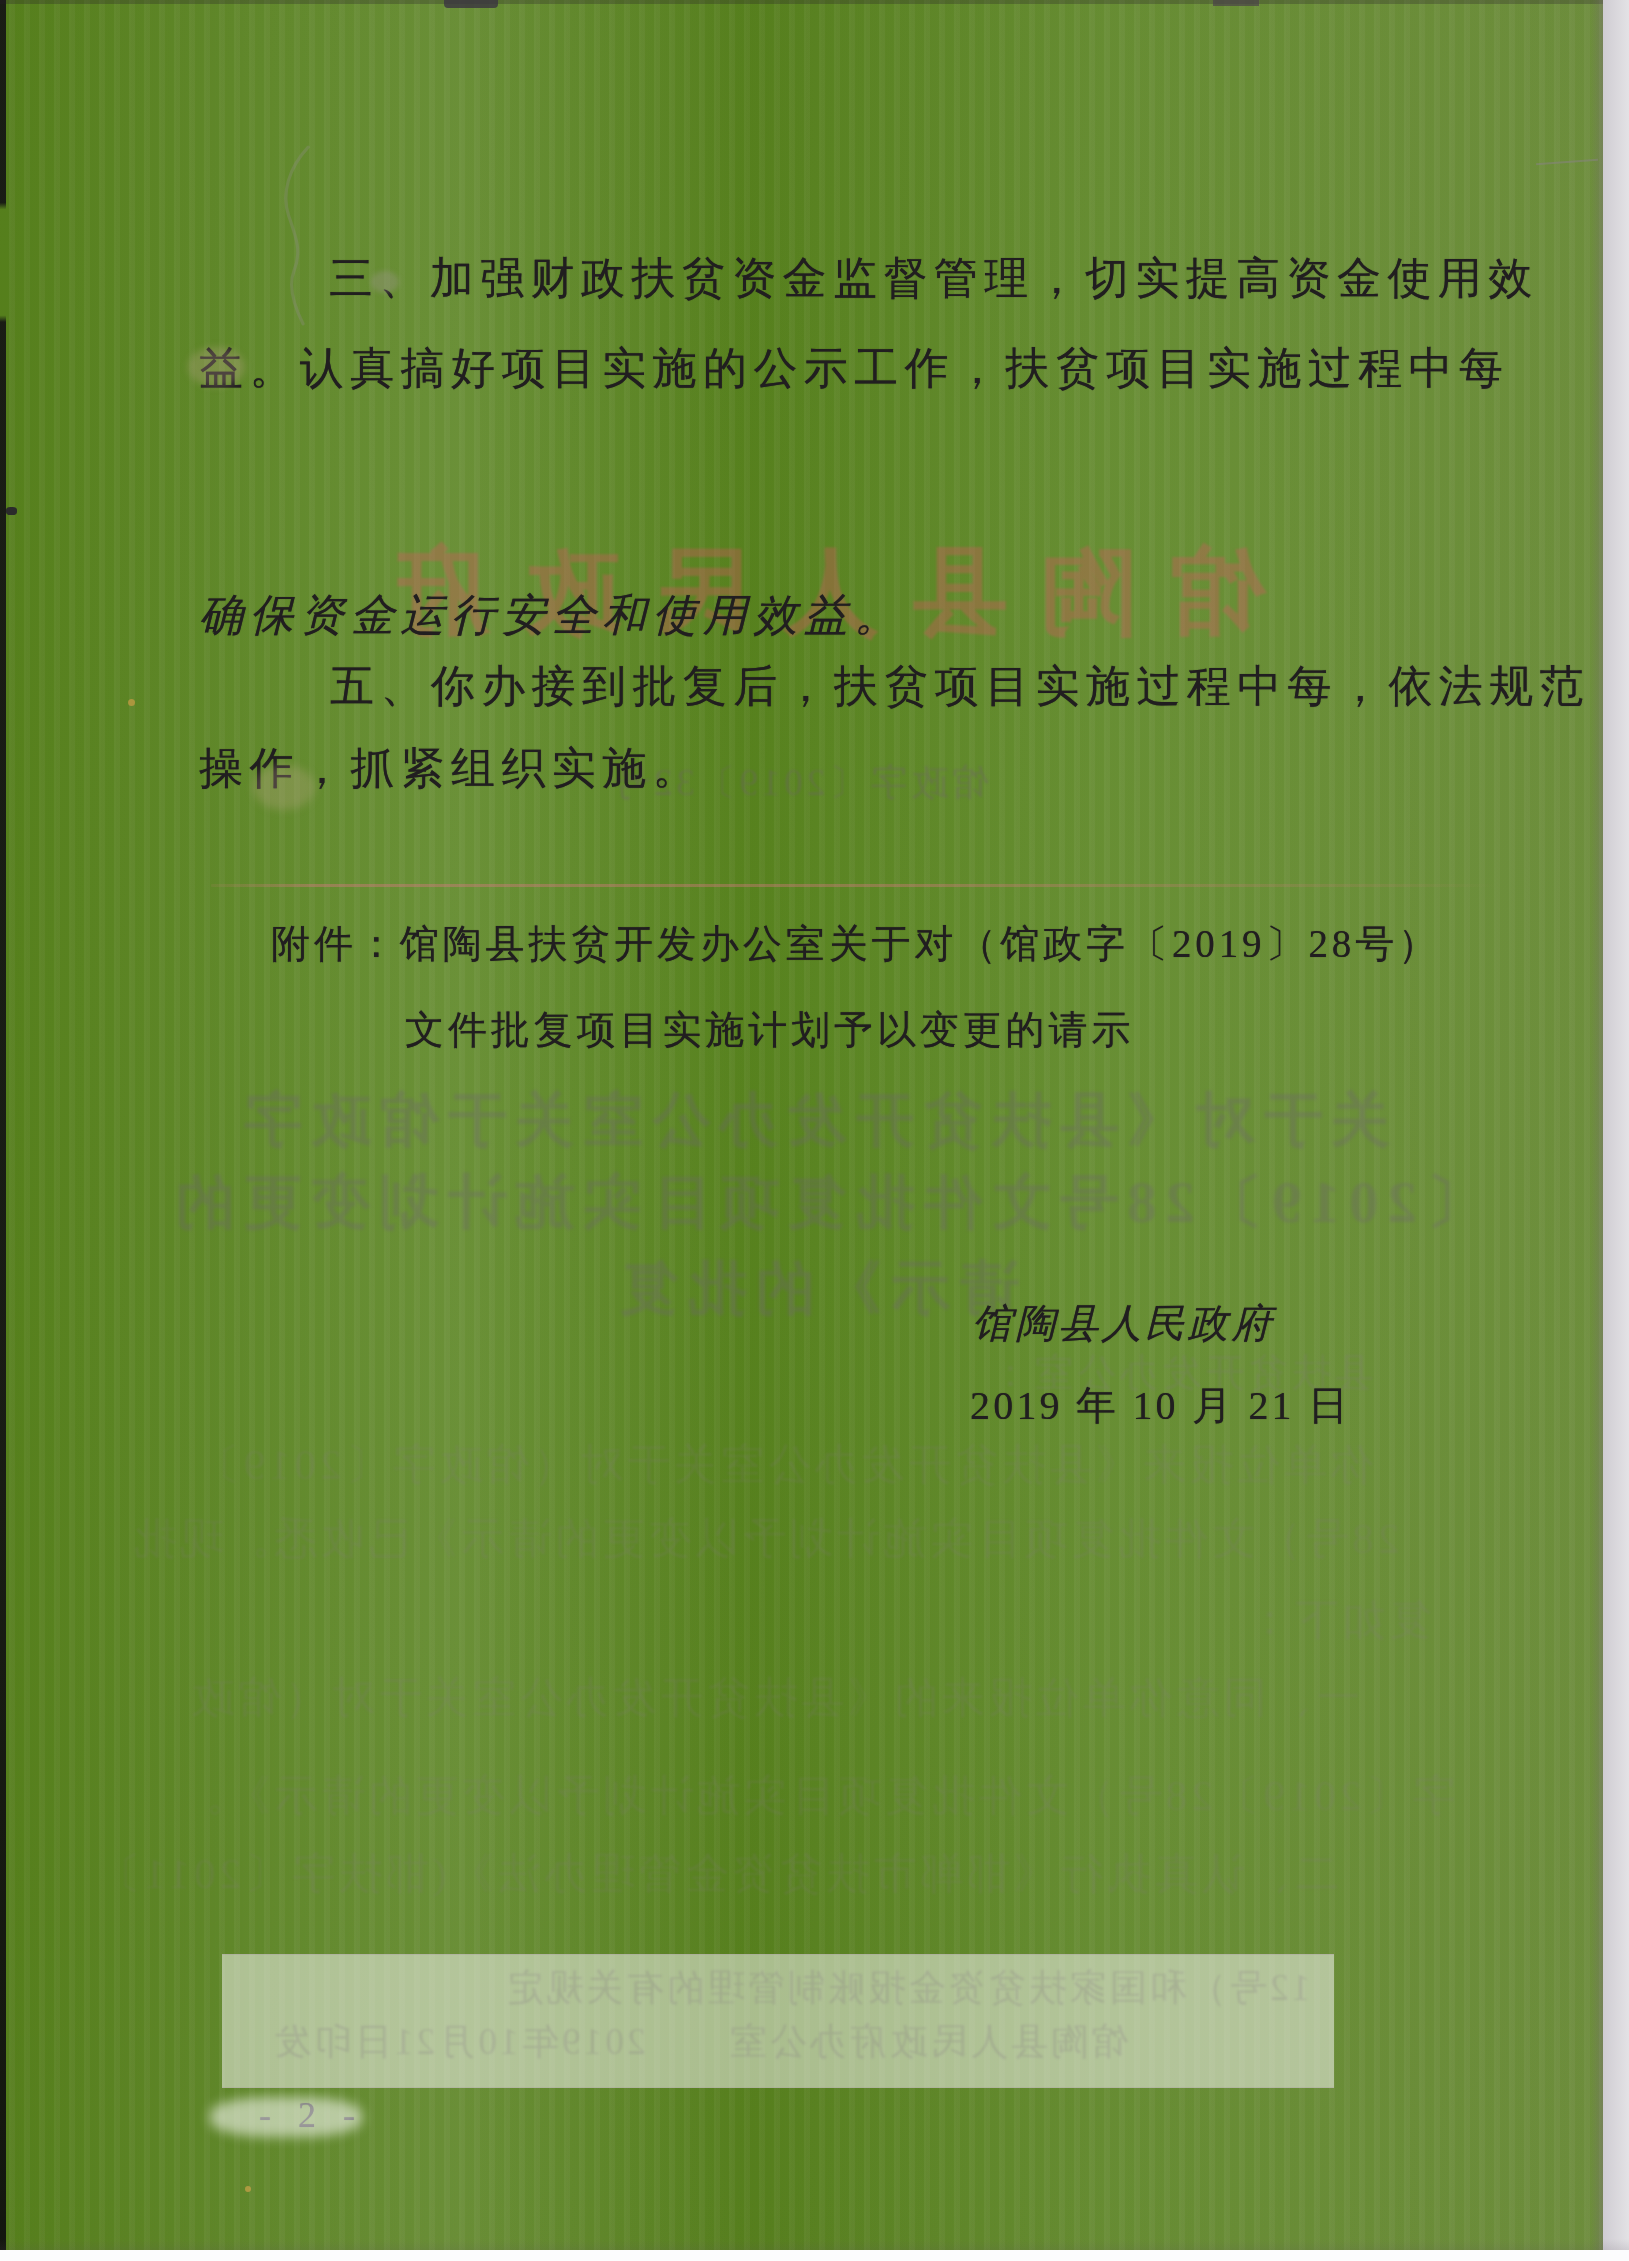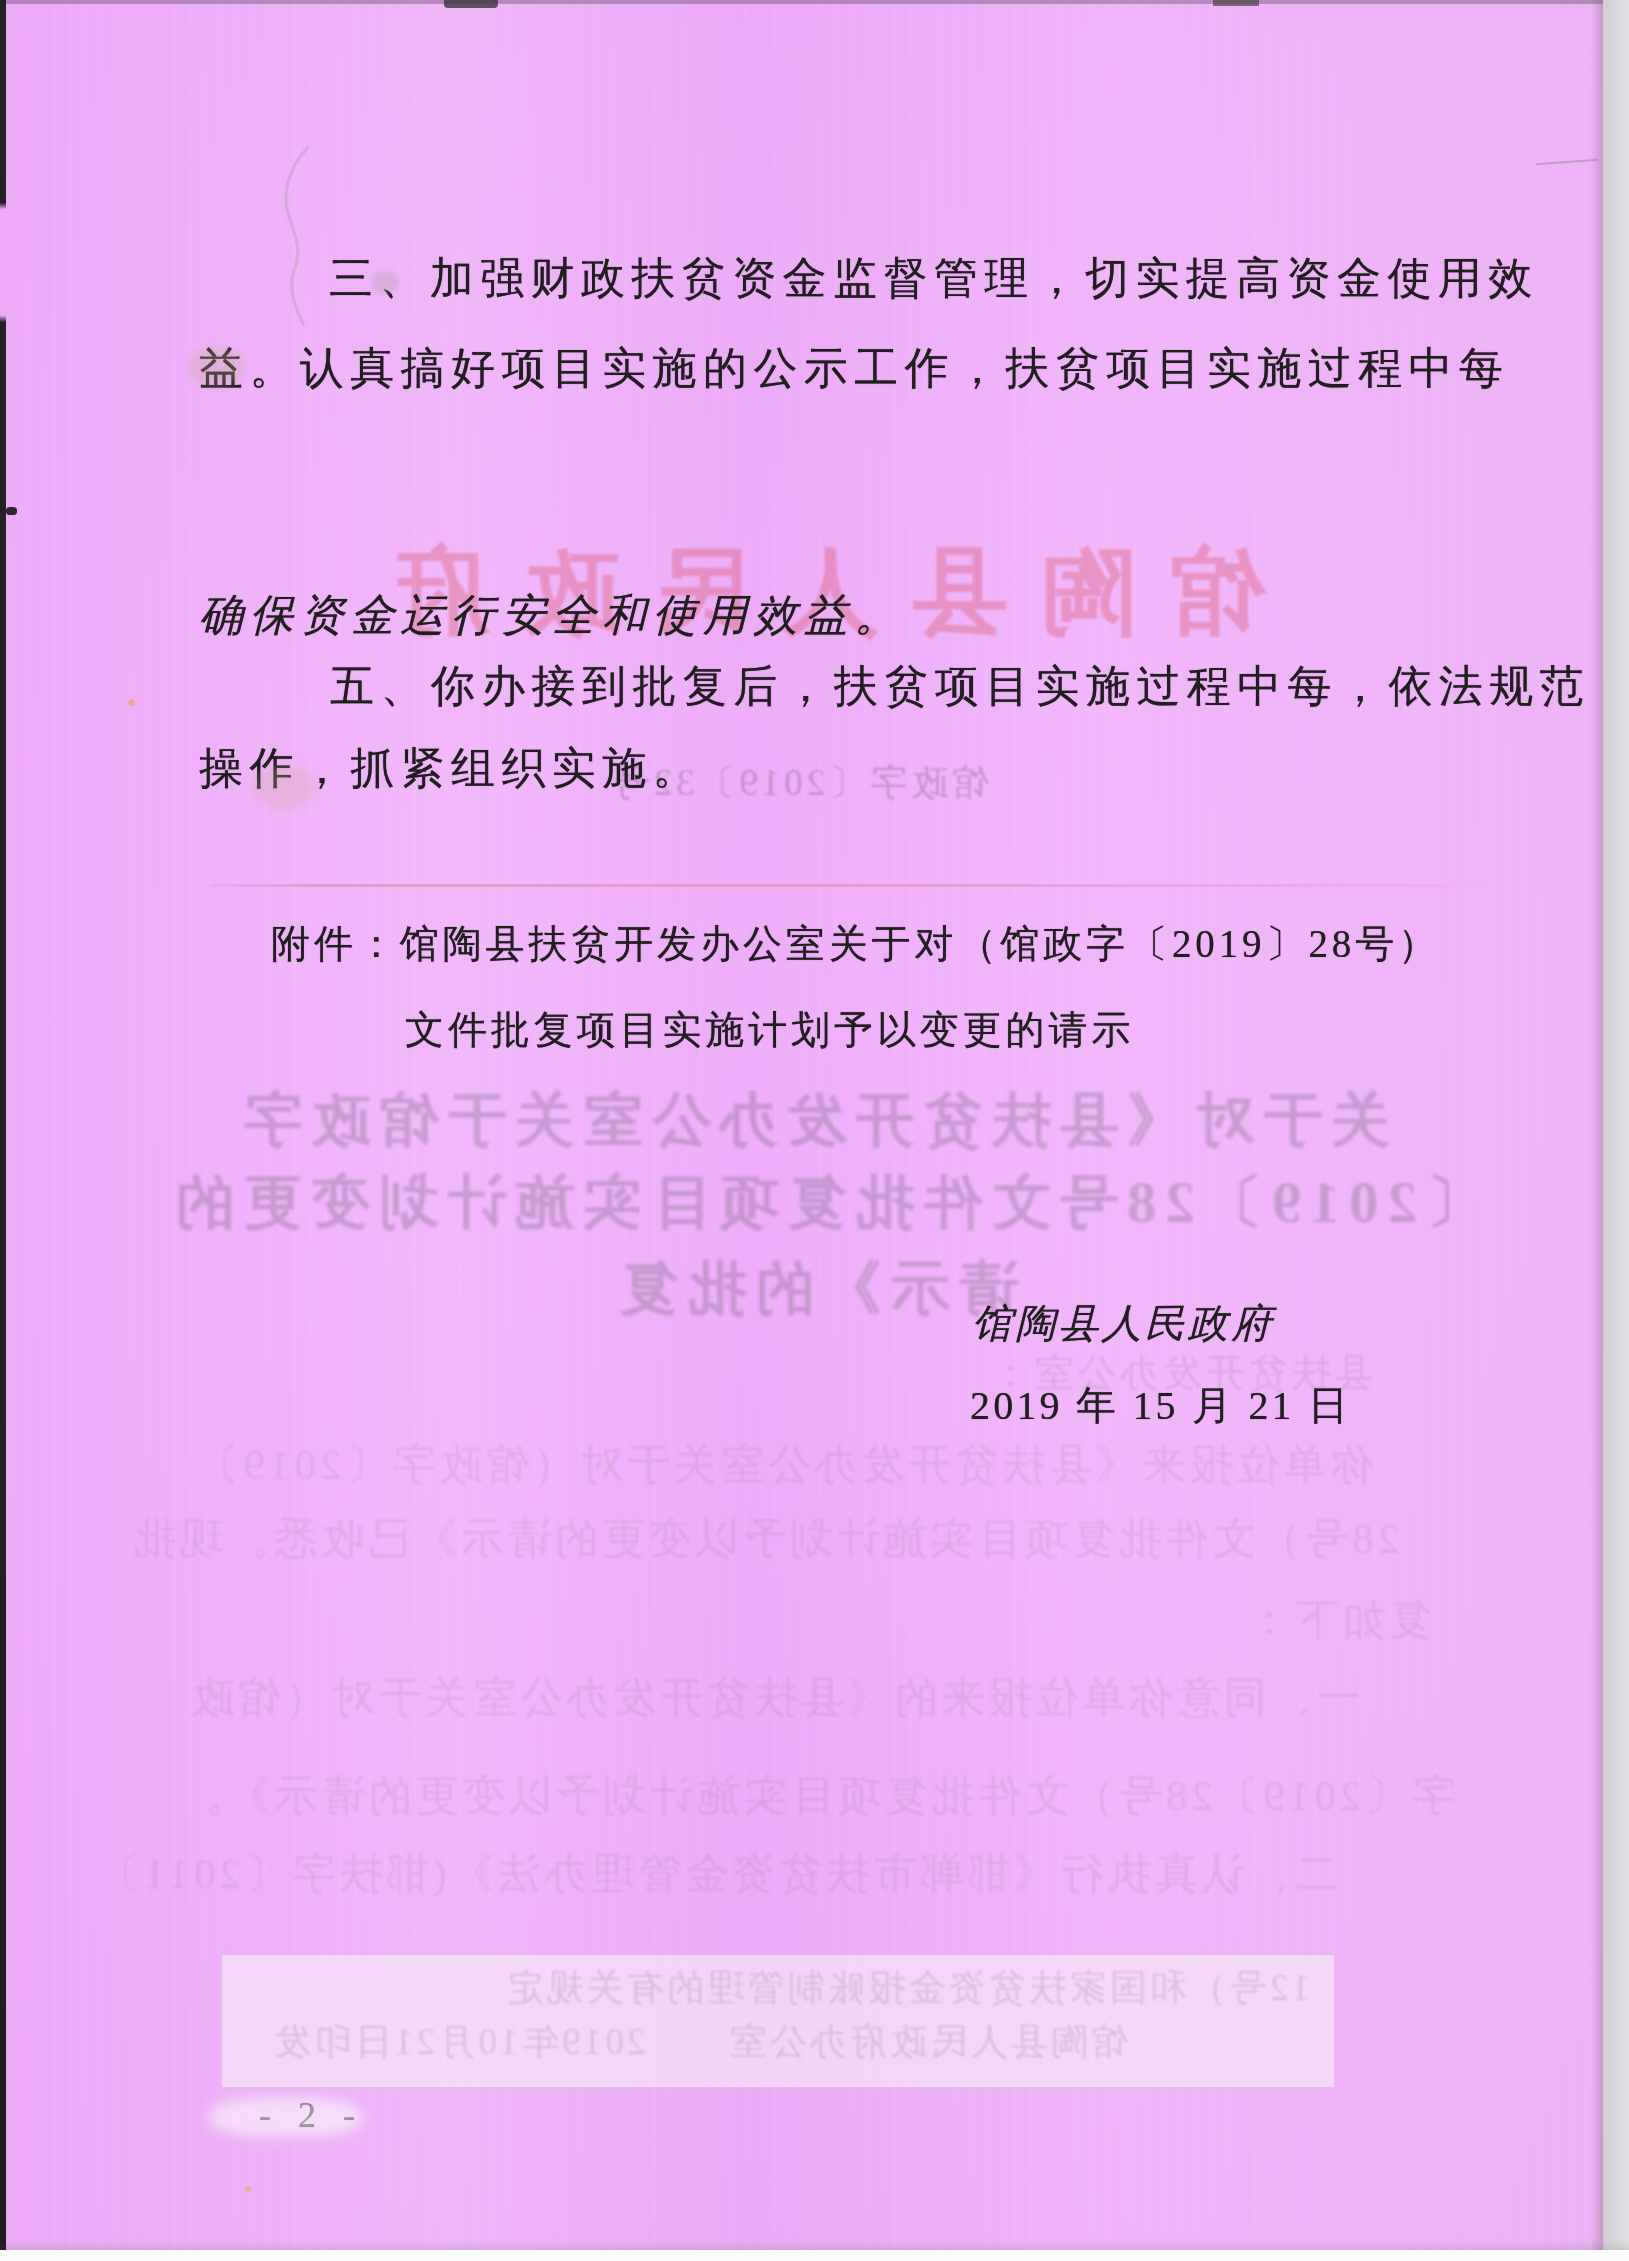--- a/index.html
+++ b/index.html
@@ -1,20 +1,20 @@
 <!DOCTYPE html>
 <html style="font-size:10.3px"><head>
 <meta charset="utf-8">
 <title>Document</title>
 <style>
   html,body{margin:0;padding:0;background:#888;}
   .page{
     position:relative;
     width:1630px;height:2261px;
-    background:#f0abfc;
+    background:#4d7c0f;
     overflow:hidden;
     font-family:"Liberation Serif", serif;
   }
   .texture{
     position:absolute;inset:0;pointer-events:none;
     background:
       radial-gradient(ellipse at 50% 45%, rgba(255,255,255,0.06), rgba(182,152,178,0.08) 96%),
       linear-gradient(90deg, rgba(255,255,255,0) 0%, rgba(255,255,255,0.12) 28%, rgba(60,30,55,0.02) 46%, rgba(255,255,255,0.10) 68%, rgba(238,222,236,0.16) 100%),
       repeating-linear-gradient(90deg, rgba(255,255,255,0.00) 0 9px, rgba(255,255,255,0.05) 9px 11px, rgba(226,204,224,0.05) 11px 15px);
   }
@@ -135,21 +135,21 @@
   <div class="txt" style="left:199px;top:594px;font-style:italic;">确保资金运行安全和使用效益。</div>
   <div class="txt" style="left:330px;top:665px;">五、你办接到批复后，扶贫项目实施过程中每，依法规范</div>
   <div class="txt" style="left:199px;top:747px;">操作，抓紧组织实施。</div>
 
   <div class="sep-line"></div>
 
   <div class="txt att" style="left:271px;top:908px;">附件：馆陶县扶贫开发办公室关于对（馆政字〔2019〕28号）</div>
   <div class="txt att" style="left:405px;top:994px;">文件批复项目实施计划予以变更的请示</div>
 
   <div class="txt sig" style="left:972px;top:1304px;font-style:italic;">馆陶县人民政府</div>
-  <div class="txt sig" style="left:970px;top:1386px;">2019 年 15 月 21 日</div>
+  <div class="txt sig" style="left:970px;top:1386px;">2019 年 10 月 21 日</div>
 
   <div class="txt pagenum" style="left:259px;top:2097px;">- 2 -</div>
 
   <div class="stain white-smudge"></div>
   <div class="stain stain-smudge"></div>
   <div class="stain stain-tan-1"></div>
   <div class="stain stain-tan-2"></div>
   <div class="stain speck-1"></div>
   <div class="stain speck-2"></div>
   <svg class="squiggle" width="71" height="187" viewBox="0 0 110 290">

